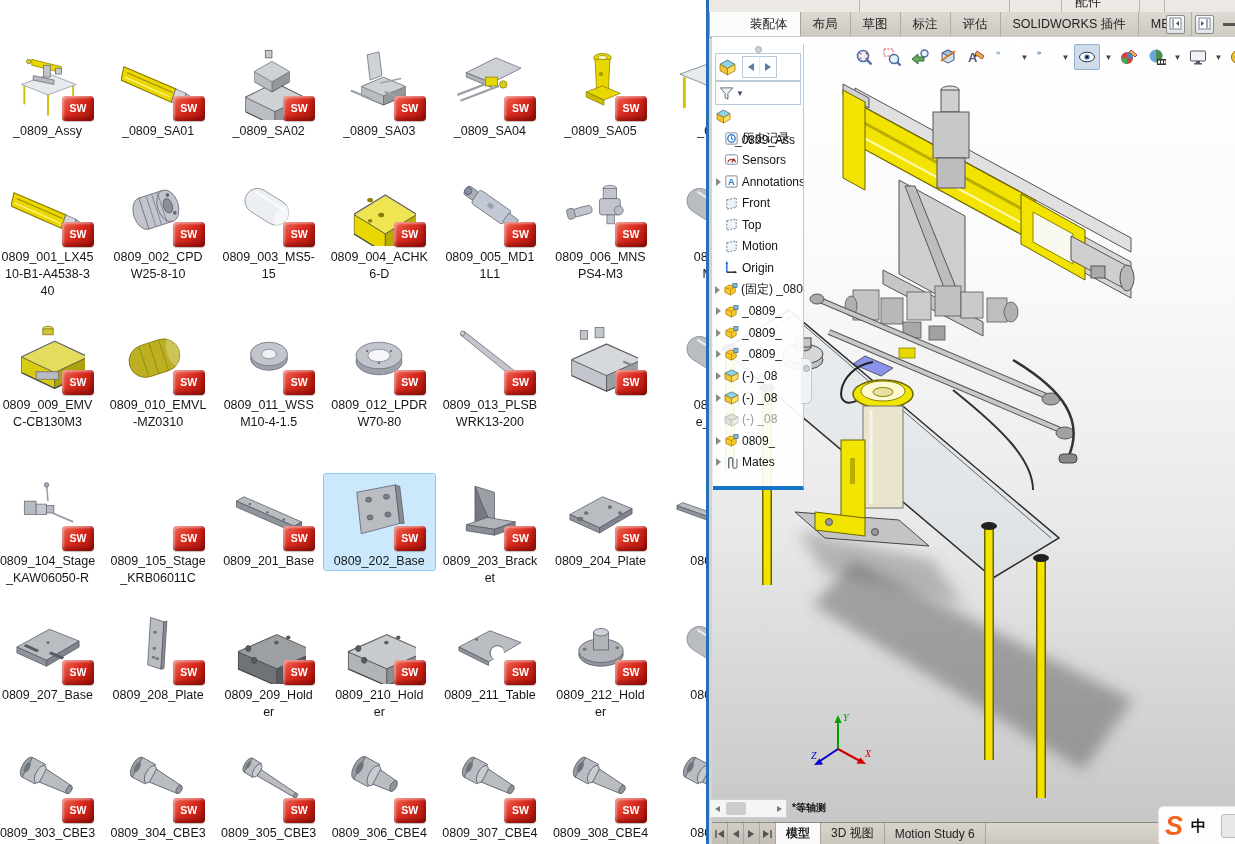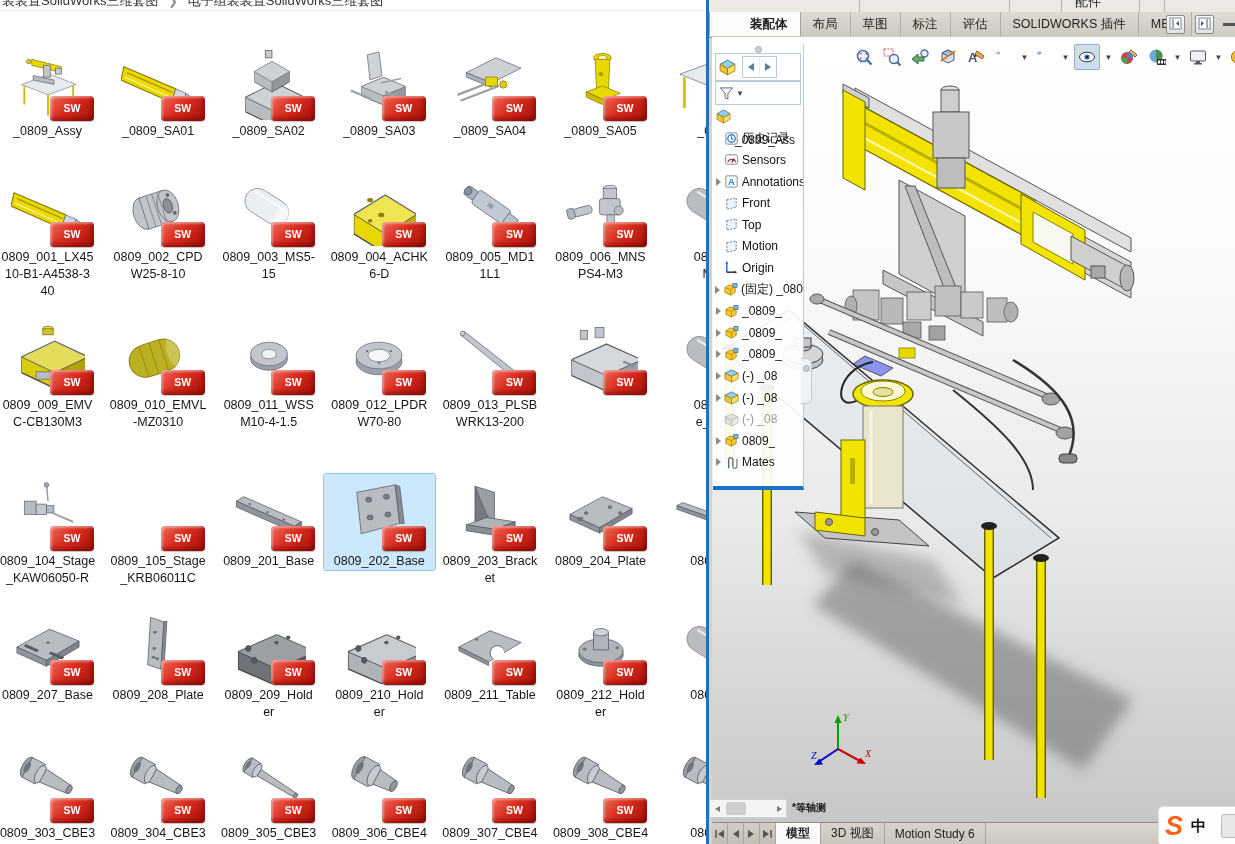--- a/index.html
+++ b/index.html
@@ -7,37 +7,37 @@
   #stage{position:relative;width:1235px;height:844px;overflow:hidden;}
 
   
   #explorer{position:absolute;left:0;top:0;width:710px;height:844px;background:#fff;z-index:1;}
   #crumbbar{position:absolute;left:0;top:0;width:710px;height:10px;overflow:hidden;border-bottom:1px solid #eee;}
   #crumbbar .crumbtext{position:absolute;left:2px;top:-8px;font-size:13px;color:#333;white-space:nowrap;}
   #crumbbar .sep{color:#888;margin:0 10px;font-size:11px;}
   #file-grid{position:absolute;left:0;top:0;width:710px;height:844px;}
   .fitem{position:absolute;width:111px;text-align:center;padding-top:2px;border-radius:2px;cursor:default;}
   .fitem .thumb{width:86px;height:74px;display:block;margin:0 auto;}
-  .fitem .swbadge{position:absolute;right:9px;top:52px;width:44px;height:25px;border-radius:4px;
+  .fitem .swbadge{position:absolute;right:9px;top:52px;width:32px;height:25px;border-radius:4px;
     background:linear-gradient(135deg,#ef6a5a 0%,#d92b1e 45%,#a31008 100%);
     color:#fff;font-weight:bold;font-size:10.5px;line-height:25px;text-align:center;
     box-shadow:inset -2px -3px 4px rgba(90,0,0,.45), inset 2px 2px 2px rgba(255,255,255,.4), 0 1px 1px rgba(0,0,0,.25);}
   .fitem .flabel{margin-top:3px;font-size:12.5px;line-height:1.36;color:#161616;white-space:pre-line;}
   .fitem.sel{background:#cbe8fc;outline:1px solid #8fc7ef;}
 
   
   #sw{position:absolute;left:706px;top:0;width:529px;height:844px;z-index:10;
     border-left:3px solid #2470b8;background:#d6d2ca;}
   #sw-topstrip{position:absolute;left:0;top:0;width:100%;height:12px;background:#ece9e4;overflow:hidden;border-bottom:1px solid #c5c1b9;}
   #sw-topstrip .tsep{position:absolute;top:0;width:1px;height:12px;background:#b8b4ac;}
   #sw-topstrip .ttext{position:absolute;top:-7px;font-size:13px;color:#222;}
   #ribbonbar{position:absolute;left:0;top:12px;width:100%;height:25px;background:linear-gradient(#dedbd4,#cfccc4);border-bottom:1px solid #a7a39a;white-space:nowrap;}
   .rtab{display:inline-block;height:24px;line-height:24px;padding:0 12px;font-size:12.5px;color:#222;
     border-right:1px solid #b2aea6;background:linear-gradient(#dddad3,#ccc9c1);cursor:default;}
-  .rtab.active{background:#fbfbfa;border-right:1px solid #a7a39a;border-left:1px solid #a7a39a;font-weight:bold;padding-left:40px;}
+  .rtab.active{background:#fbfbfa;border-right:1px solid #a7a39a;border-left:1px solid #a7a39a;font-weight:normal;padding-left:40px;}
   .winbtn{position:absolute;top:3px;width:17px;height:17px;background:linear-gradient(#fdfdfd,#e3e3e3);
     border:1px solid #8d8d8d;border-radius:2px;}
   .winbtn svg{display:block;margin:1px auto 0;}
   #minidash{position:absolute;top:11px;width:12px;height:3px;background:#555;}
 
   
   #viewport{position:absolute;left:3px;top:37px;width:526px;height:786px;
     background:linear-gradient(180deg,#ffffff 0%,#fafafa 30%,#e9e9e9 62%,#c7c7c7 100%);overflow:hidden;}
   #headsup{position:absolute;left:140px;top:8px;height:24px;display:flex;align-items:center;gap:4px;z-index:5;}
   .hbtn{width:24px;height:24px;display:flex;align-items:center;justify-content:center;border-radius:2px;}
@@ -783,23 +783,20 @@
     <div class="flabel">0809_308_CBE4</div>
   </div>
         <div class="fitem" style="left: 655.6px; top: 746px;">
     <svg class="thumb" viewBox="0 0 100 100" style="color: rgb(185, 189, 194);">
             <use href="#th-screw"></use>
           </svg>
     <div class="swbadge">SW</div>
     <div class="flabel">0809_3</div>
   </div>
       </div>
-    <div id="crumbbar">
-      <div class="crumbtext"><span>装装置SolidWorks三维套图</span><span class="sep">❯</span><span>电子组装装置SolidWorks三维套图</span></div>
-    </div>
   </div>
 
   <div id="sw">
     <div id="sw-topstrip">
       <div class="tsep" style="left:150px"></div>
       <div class="tsep" style="left:300px"></div>
       <div class="tsep" style="left:352px"></div>
       <div class="tsep" style="left:430px"></div>
       <div class="tsep" style="left:455px"></div>
       <div class="ttext" style="left:366px">配件</div>

